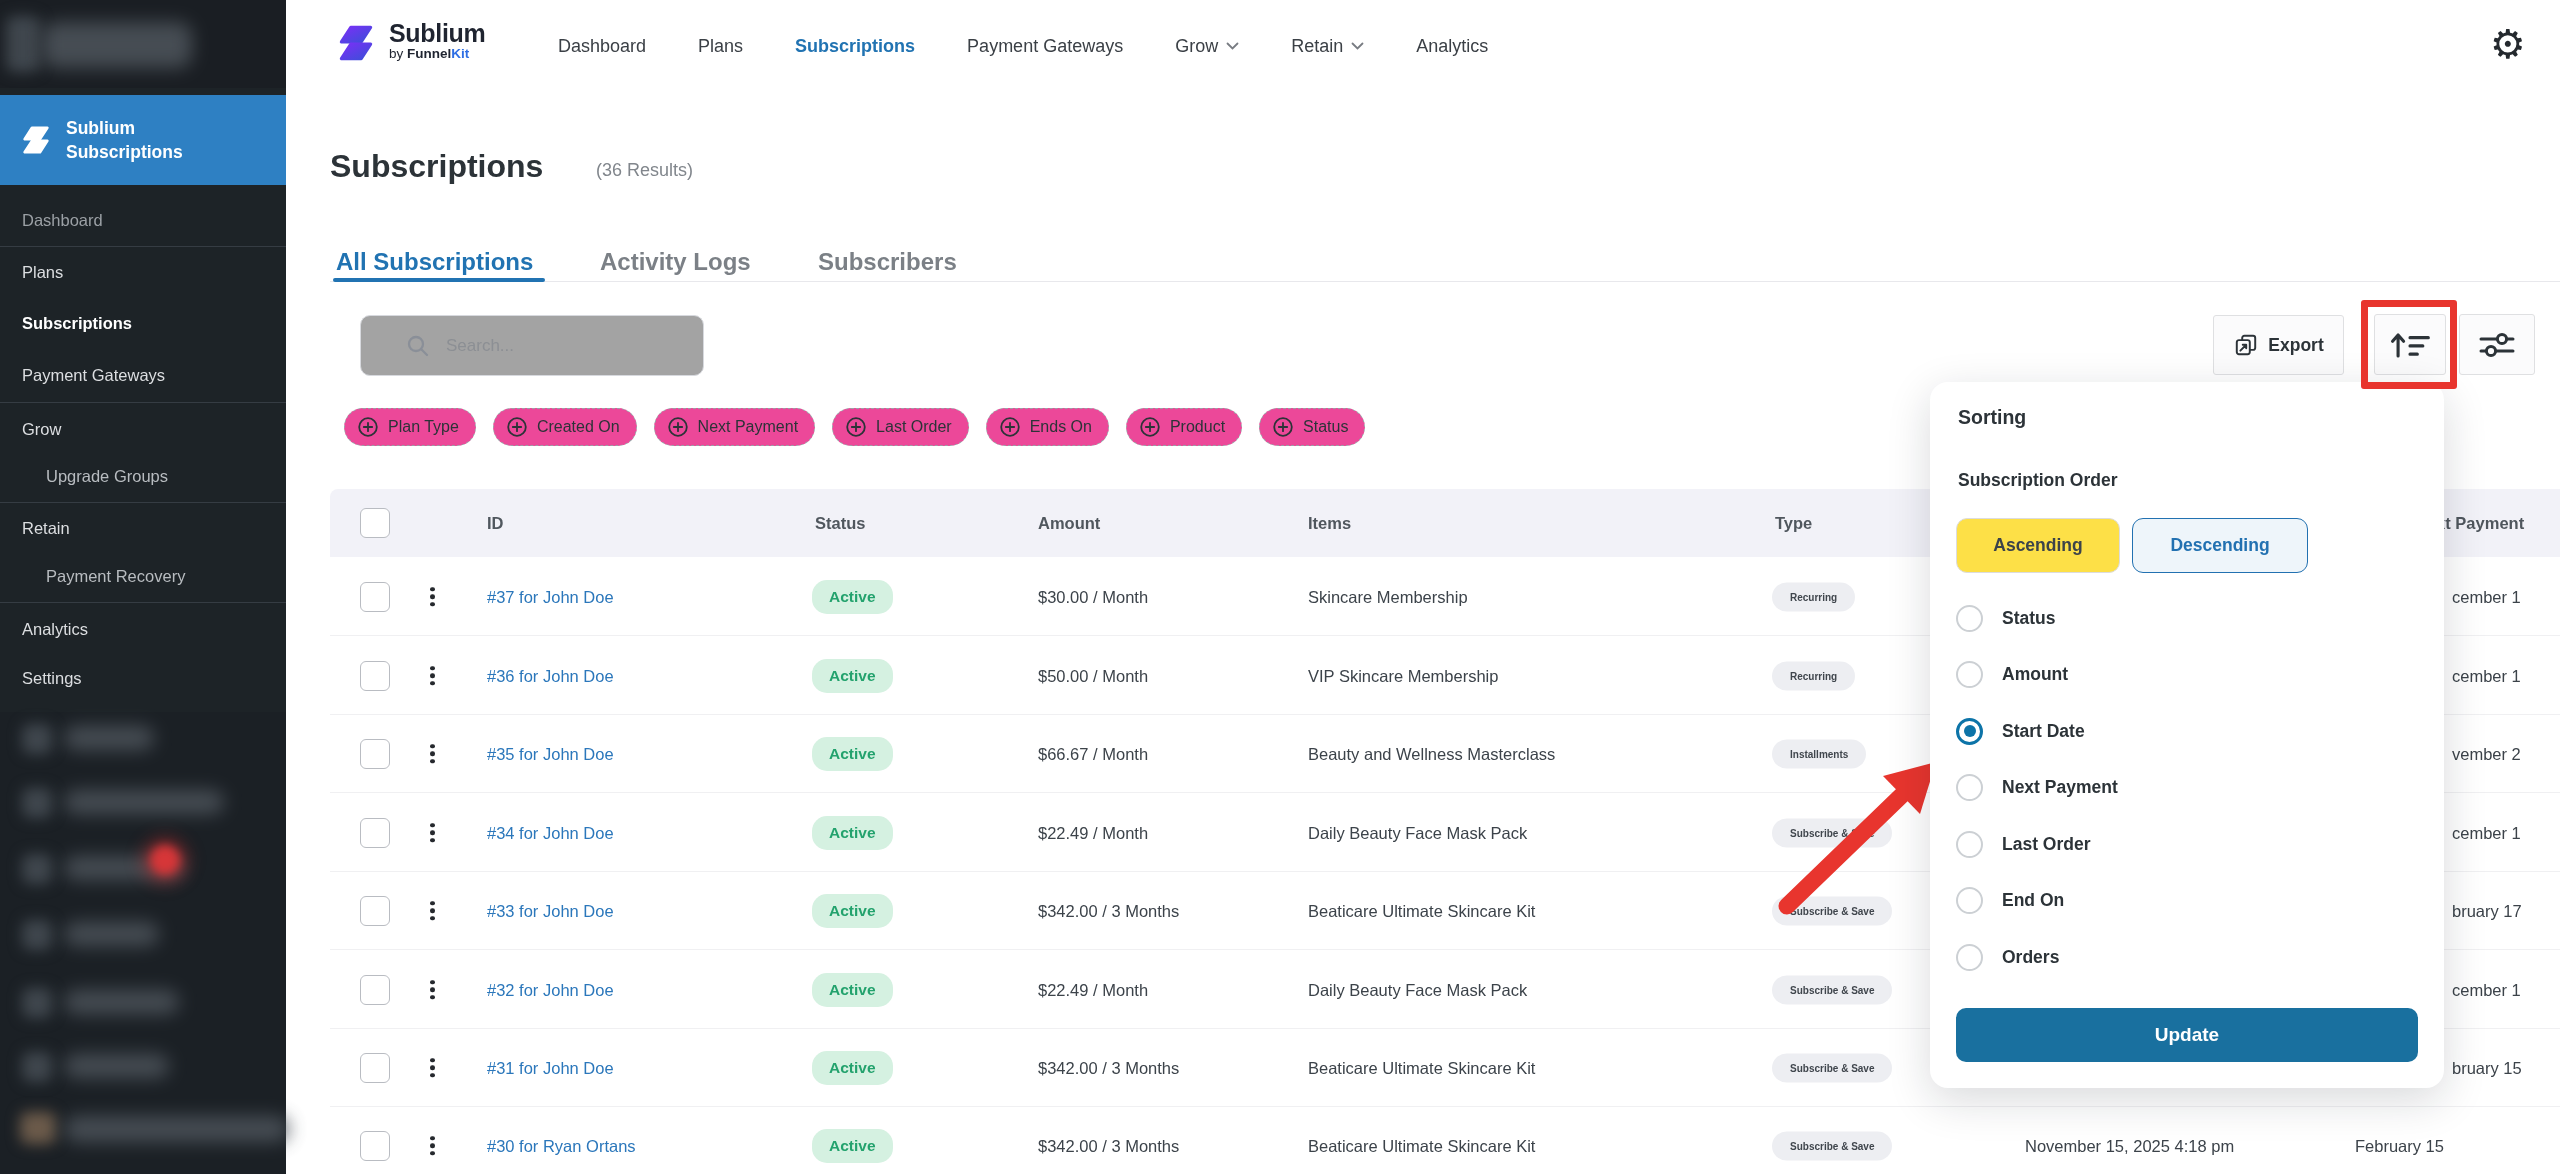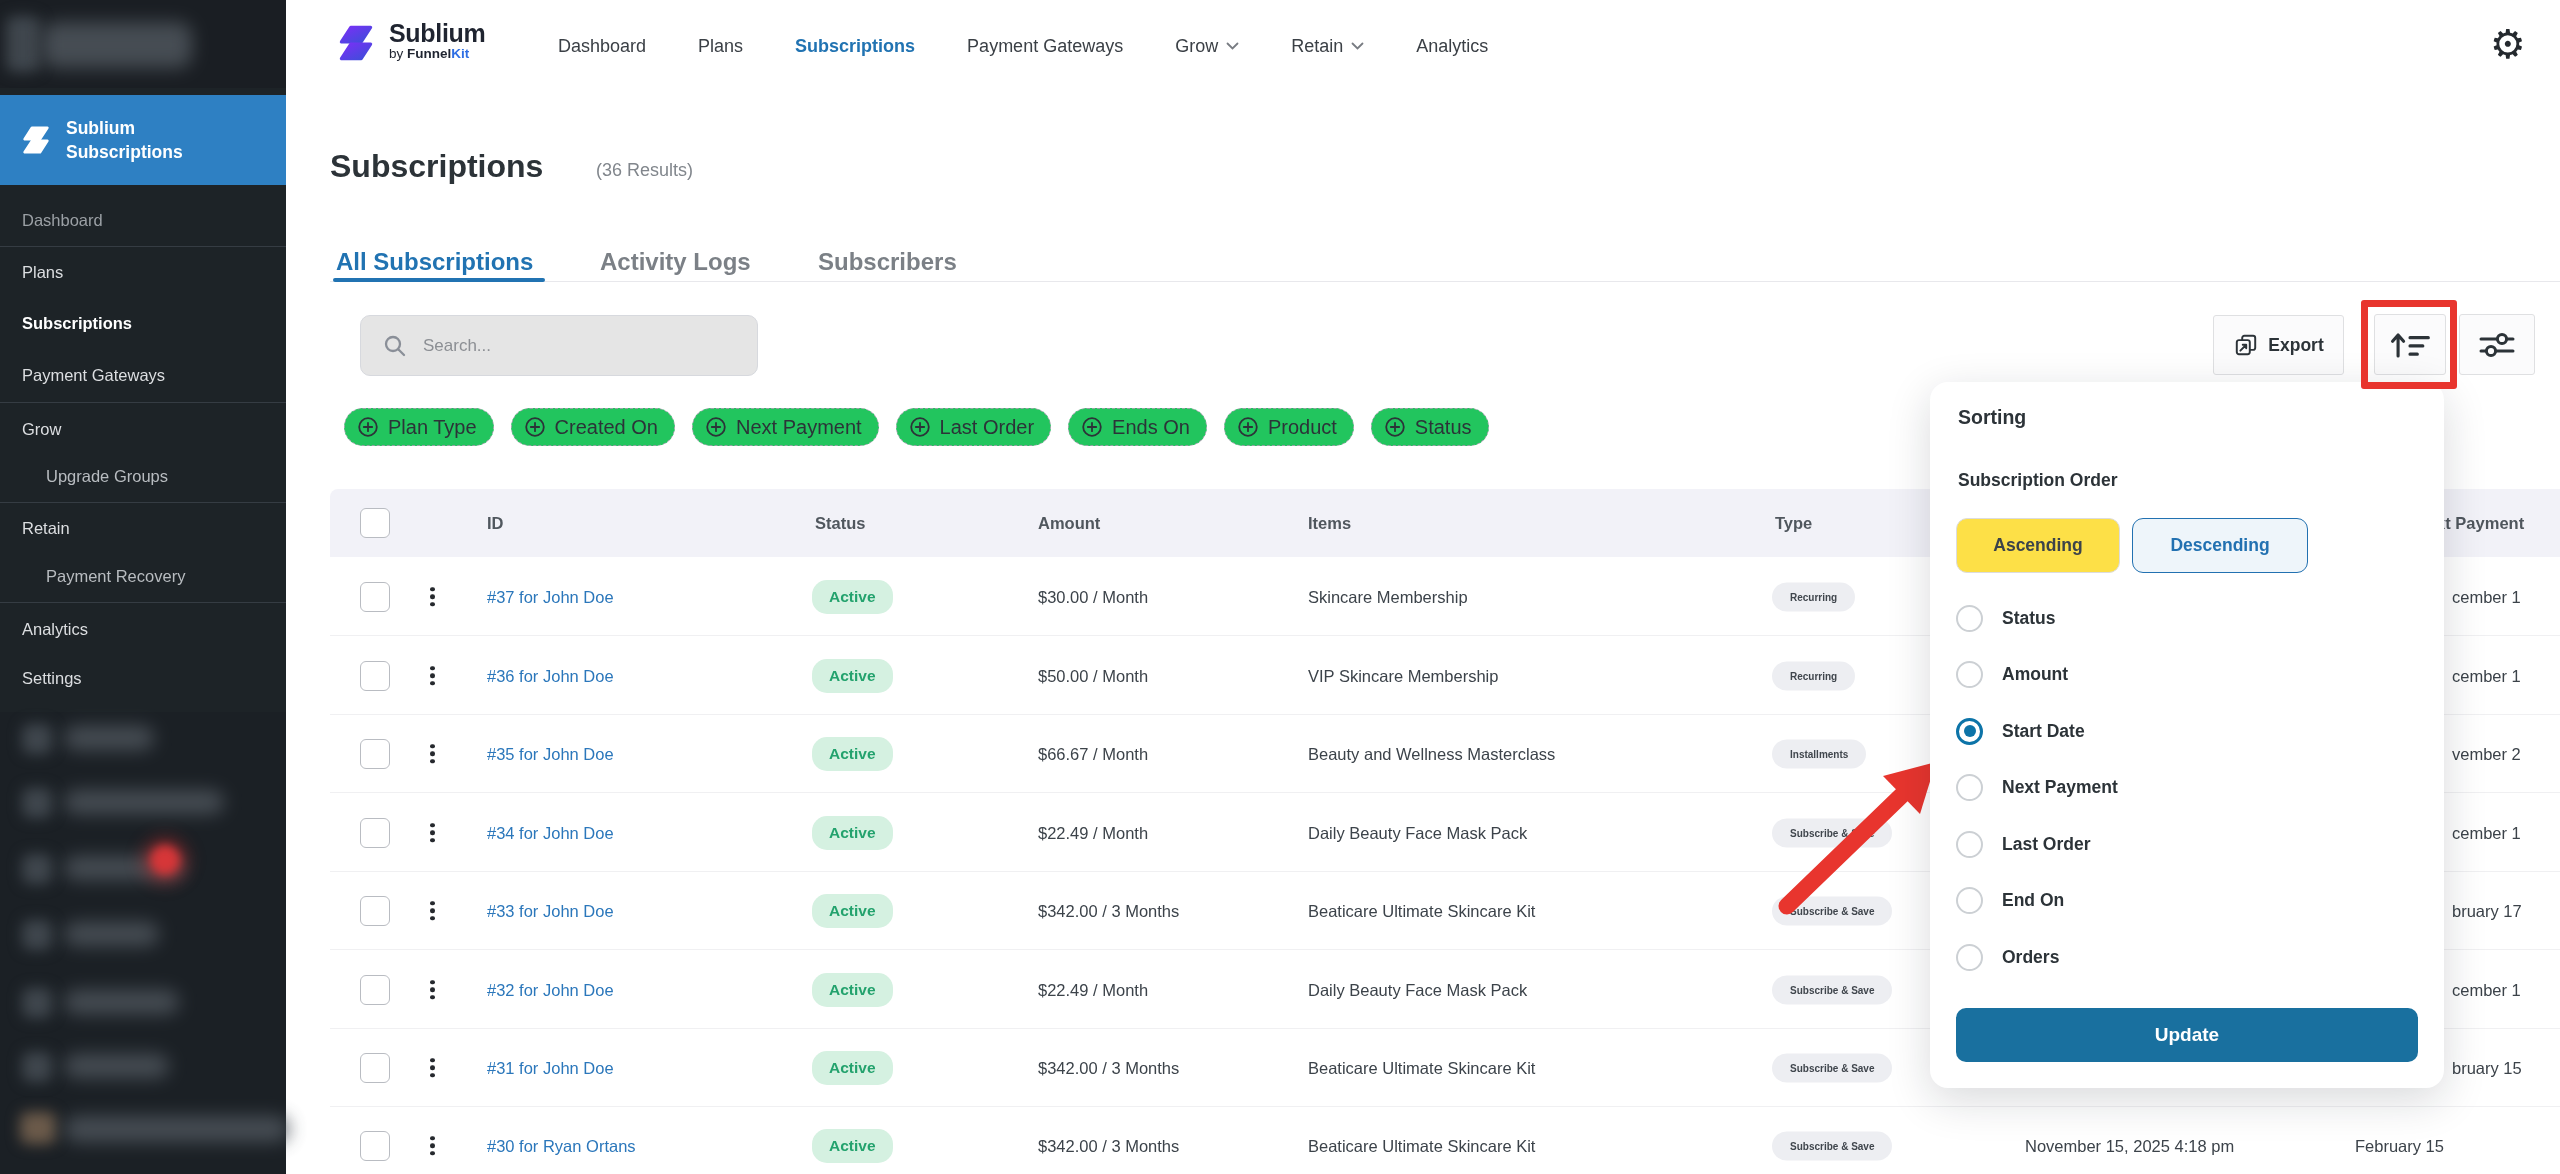--- a/index.html
+++ b/index.html
@@ -36,26 +36,26 @@
 
   
   #page-title{position:absolute;left:330px;top:148px;font-size:32px;font-weight:800;color:#2c3338;}
   #page-results{position:absolute;left:596px;top:160px;font-size:18px;color:#81868c;}
   .tab{position:absolute;top:248px;font-size:24px;font-weight:600;color:#7b8086;cursor:pointer;white-space:nowrap;}
   .tab.active{color:#2173b2;font-weight:700;}
   #tab-line{position:absolute;left:330px;right:0;top:281px;height:1px;background:#e8e8ec;}
   #tab-underline{position:absolute;left:333px;top:278px;width:212px;height:4px;border-radius:2px;background:#2173b2;}
 
   
-  #searchbox{position:absolute;left:360px;top:315px;width:398px;height:61px;border:1.5px solid #d7d9de;border-radius:10px;background:#e5e5e5;display:flex;align-items:center;box-sizing:border-box;}
+  #searchbox{position:absolute;left:360px;top:315px;width:344px;height:61px;border:1.5px solid #d7d9de;border-radius:10px;background:#a3a3a3;display:flex;align-items:center;box-sizing:border-box;padding-left:23px;}
   #searchbox svg{margin-left:22px;flex:0 0 auto;}
   #searchbox input{border:0;outline:0;background:transparent;font-size:17px;color:#3c434a;margin-left:14px;width:300px;font-family:inherit;}
   #searchbox input::placeholder{color:#8c8f94;}
   #chips{position:absolute;left:344px;top:408px;display:flex;gap:17px;}
-  .chip{height:38px;border:1.6px dashed #9aa0a6;border-radius:19px;display:flex;align-items:center;gap:9px;padding:0 16px 0 12px;font-size:20px;color:#2c3338;background:#22c55e;cursor:pointer;white-space:nowrap;box-sizing:border-box;}
+  .chip{height:38px;border:1.6px dashed #9aa0a6;border-radius:19px;display:flex;align-items:center;gap:9px;padding:0 16px 0 12px;font-size:16px;color:#2c3338;background:#ec4899;cursor:pointer;white-space:nowrap;box-sizing:border-box;}
   .toolbtn{position:absolute;background:#fbfbfc;border:1.5px solid #dfe0e2;border-radius:3px;display:flex;align-items:center;justify-content:center;cursor:pointer;box-sizing:border-box;z-index:2;}
   #btn-export{left:2213px;top:315px;width:131px;height:60px;gap:9px;font-size:17.5px;font-weight:600;color:#2c3338;}
   #btn-sort{left:2374px;top:314px;width:72px;height:61px;}
   #btn-filter{left:2459px;top:314px;width:76px;height:61px;}
 
   
   #thead{position:absolute;left:330px;right:0;top:489px;height:68px;background:#f2f2f8;border-radius:8px 0 0 0;z-index:1;}
   .th{position:absolute;top:50%;transform:translateY(-50%);font-size:16.5px;font-weight:600;color:#50575e;white-space:nowrap;}
   .cb{position:absolute;top:50%;transform:translateY(-50%);width:30px;height:30px;border:1.6px solid #b9bcc2;border-radius:6px;background:#fff;cursor:pointer;box-sizing:border-box;}
   #tbody{position:absolute;left:0;top:0;width:2560px;height:1174px;z-index:1;}

